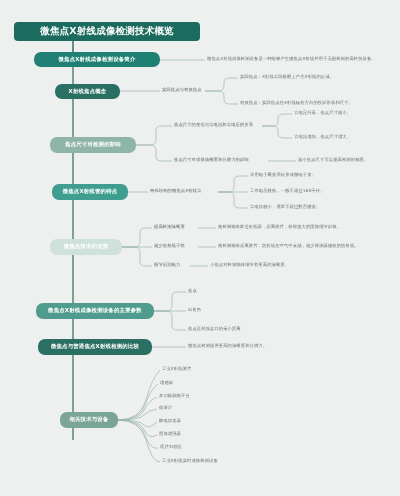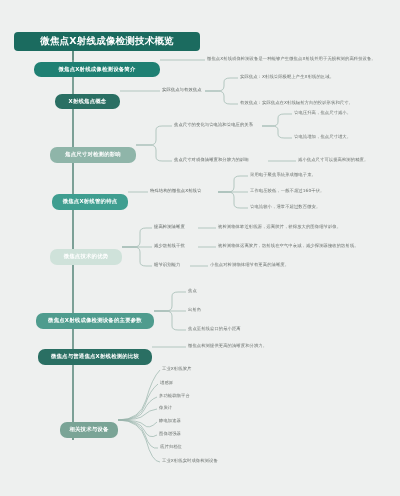--- a/index.html
+++ b/index.html
@@ -15,21 +15,20 @@
   .node{
     position:absolute;
     box-sizing:border-box;
     border-radius:5px;
     color:#ffffff;
     display:flex;align-items:center;justify-content:center;
     text-align:center;
     line-height:1.1;
     white-space:nowrap;
     letter-spacing:0.2px;
-    margin-top:10px;
   }
   .node.root{
     font-size:9.5px;
     font-weight:bold;
     padding:0 9px;
     border-radius:4px;
   }
   .node.lvl1{
     font-size:5.4px;
     font-weight:bold;

